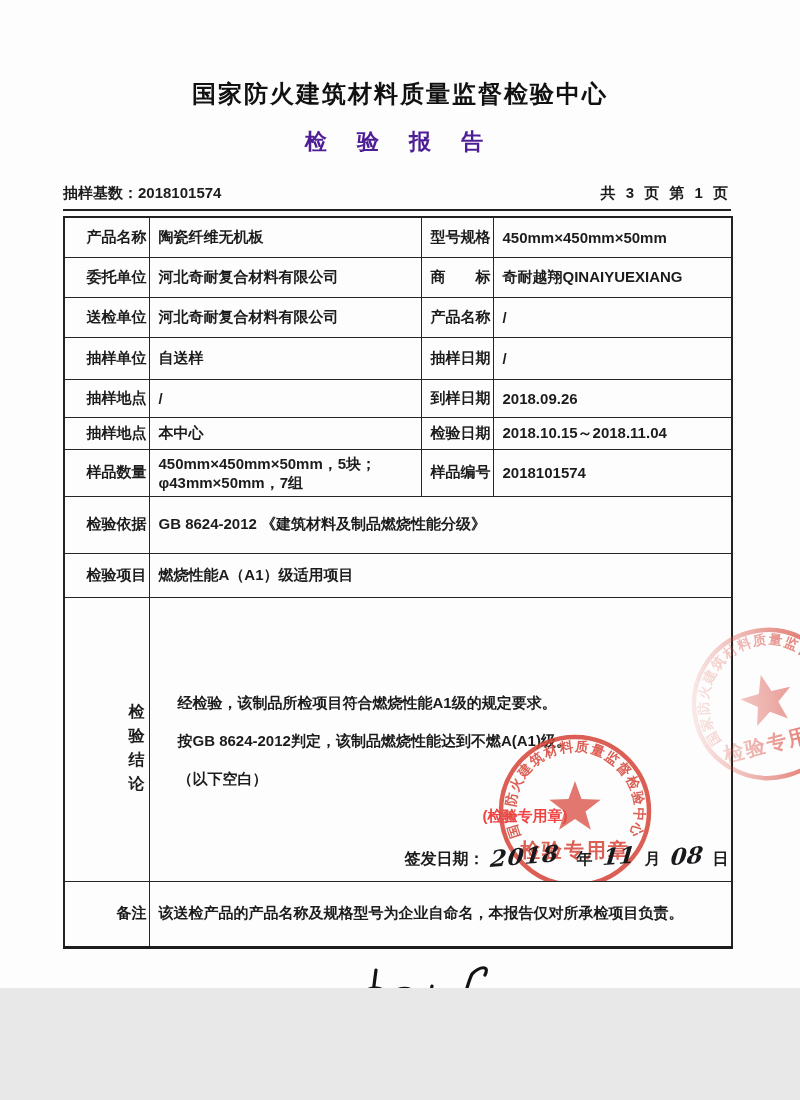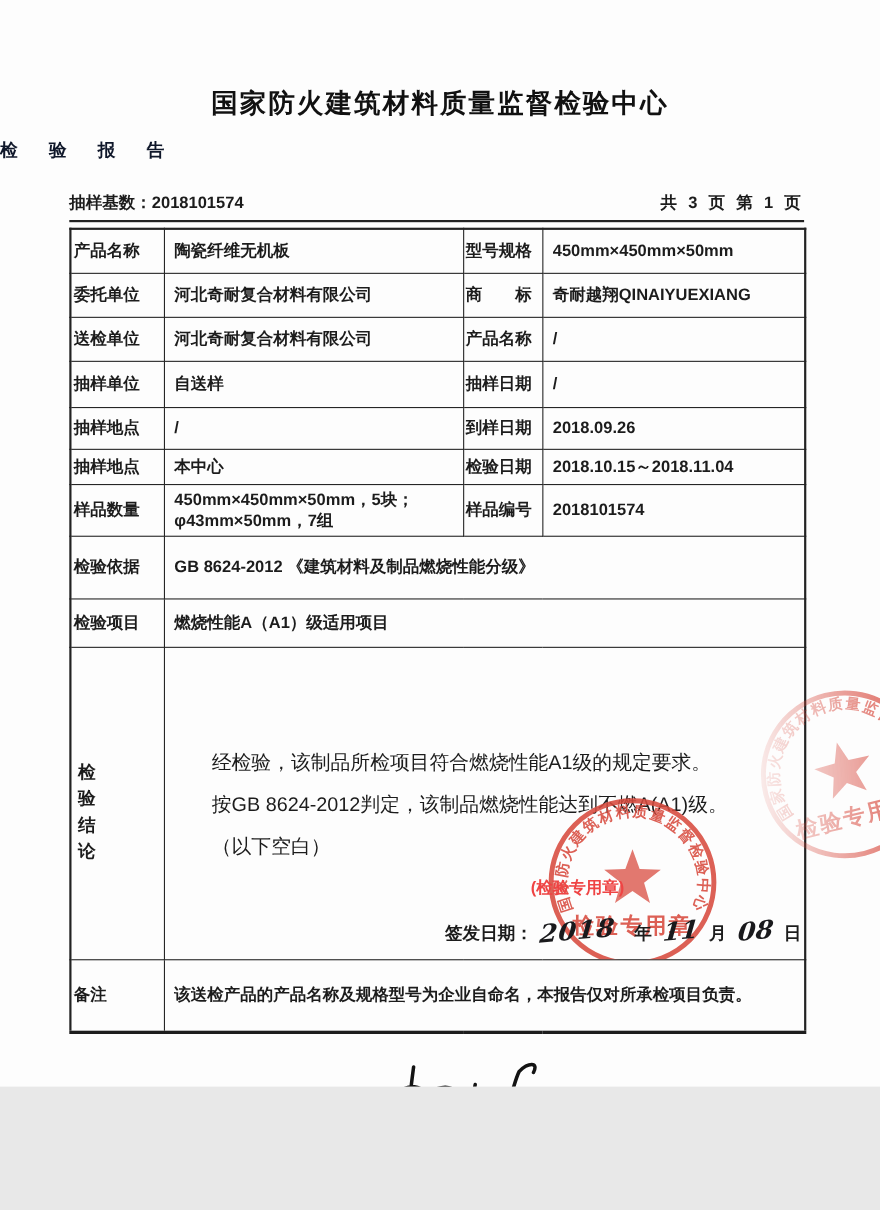--- a/index.html
+++ b/index.html
@@ -12,22 +12,22 @@
     overflow: hidden;
     font-family: "Liberation Sans", "DejaVu Sans", sans-serif;
     color: #1c1c1c;
   }
   
   .org-title {
     margin-top: 78px; text-align: center;
     font-size: 24px; font-weight: bold; letter-spacing: 2px; color:#111;
   }
   .report-title {
-    margin-top: 17px; text-align: left;
-    font-size: 16px; font-weight: bold; letter-spacing: 12px; color:#0f172a;
+    margin-top: 17px; text-align: center;
+    font-size: 22px; font-weight: bold; letter-spacing: 12px; color:#4c1d95;
   }
   .meta-row {
     margin: 27px 69px 0 63px; width: 668px;
     display: flex; justify-content: space-between; align-items: flex-end;
     font-size: 15px; font-weight: bold;
     padding-bottom: 6px;
     border-bottom: 2px solid #222;
   }
   .meta-right { letter-spacing: 3px; }
   
@@ -38,37 +38,37 @@
     table-layout: fixed;
   }
   table.report td {
     border: 1.6px solid #262626;
     font-size: 15px; font-weight: bold;
     vertical-align: middle;
     overflow: hidden;
   }
   table.report { border: 2px solid #222; }
   tr.last td { border-bottom: 3px solid #1d1d1d; }
-  td.lab { text-align: left; padding: 0 2px; }
+  td.lab { text-align: right; padding: 0 2px; }
   td.val { padding: 2px 6px 2px 9px; text-align: left; }
   col.c1 { width: 85px; } col.c2 { width: 272px; }
   col.c3 { width: 72px; } col.c4 { width: 239px; }
   .h40{height:40px}.h41{height:41px}.h42{height:42px}.h38{height:38px}
   .h32{height:32px}.h47{height:47px}.h57{height:57px}.h44{height:44px}
   .h284{height:284px}.h66{height:66px}
   td.small { font-size: 14px; line-height: 19px; }
   .v-label {
     writing-mode: vertical-lr; text-orientation: upright;
     letter-spacing: 24px; margin: 0 auto;
     display: inline-block; font-size: 16px;
   }
   
   td.concl { position: relative; vertical-align: top; }
   .concl-text { padding: 18px 10px 0 28px; }
-  .concl-text p { margin: 0 15px 15px; font-size: 18px; line-height: 23px; font-weight: normal; }
+  .concl-text p { margin: 0 0 15px; font-size: 15px; line-height: 23px; font-weight: bold; }
   .seal-note {
     position: absolute; left: 333px; top: 209px;
     font-size: 15px; font-weight: bold; z-index: 6; color:#ef4444;
   }
   .issue-line {
     position: absolute; left: 255px; top: 244px; z-index: 6;
     font-size: 16px; font-weight: bold; white-space: nowrap;
   }
   .issue-line .unit { margin: 0 4px; }
   .hand {

